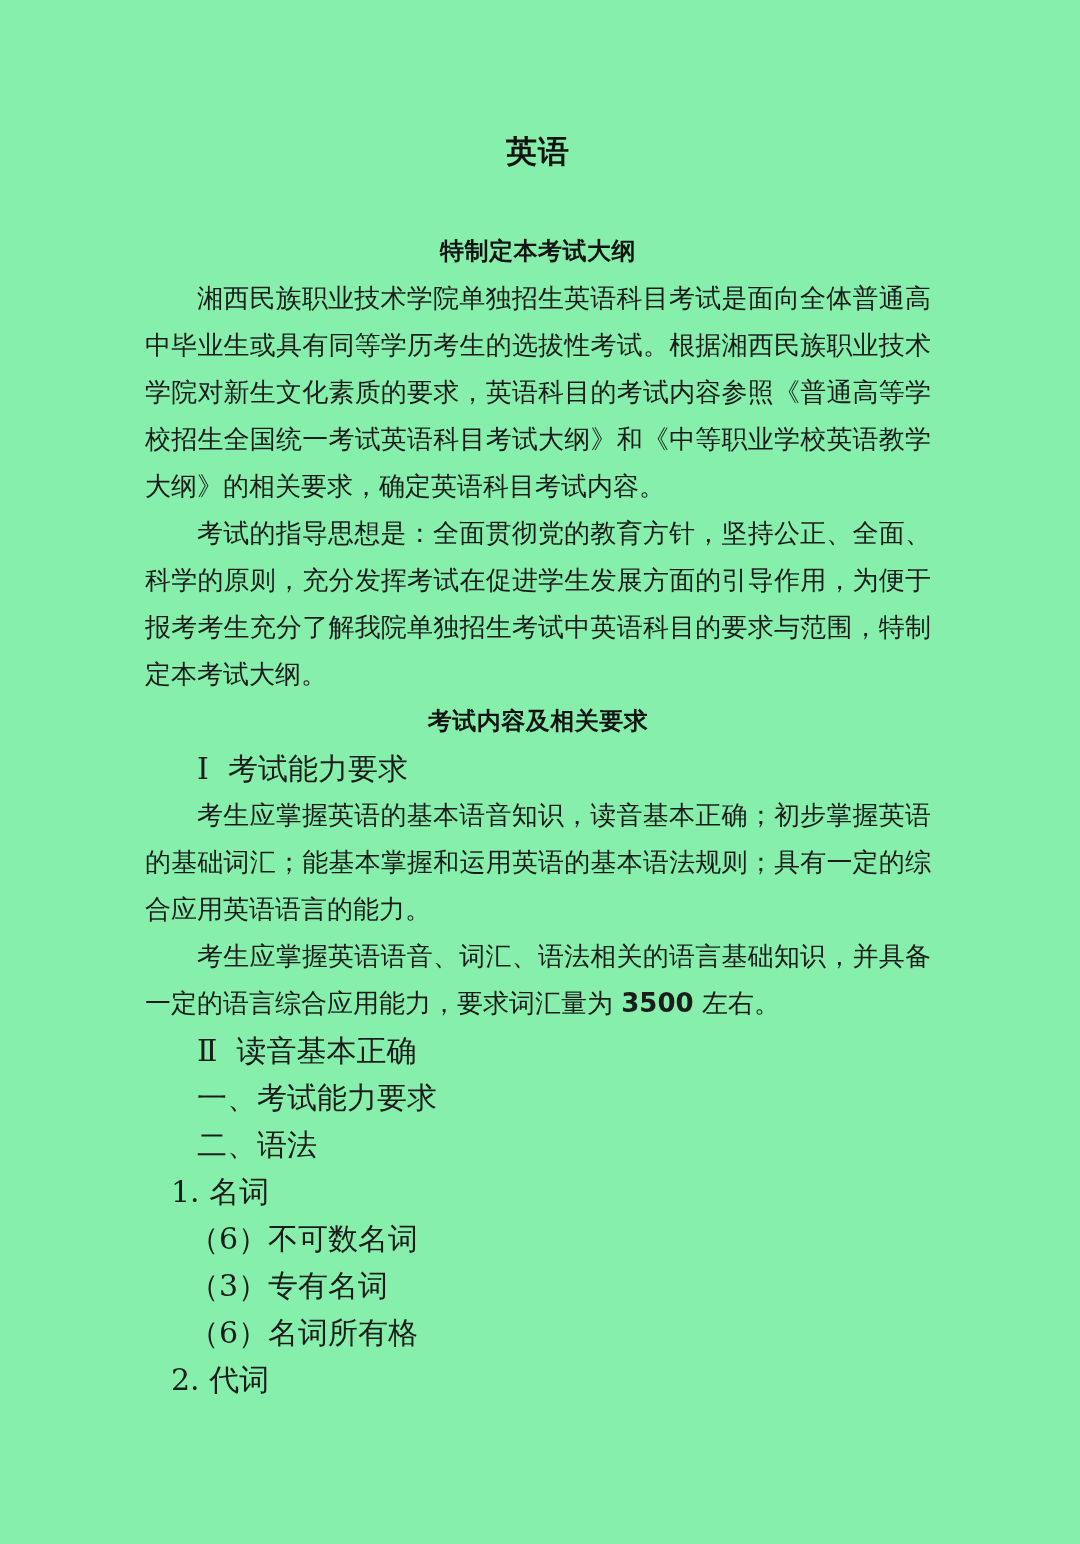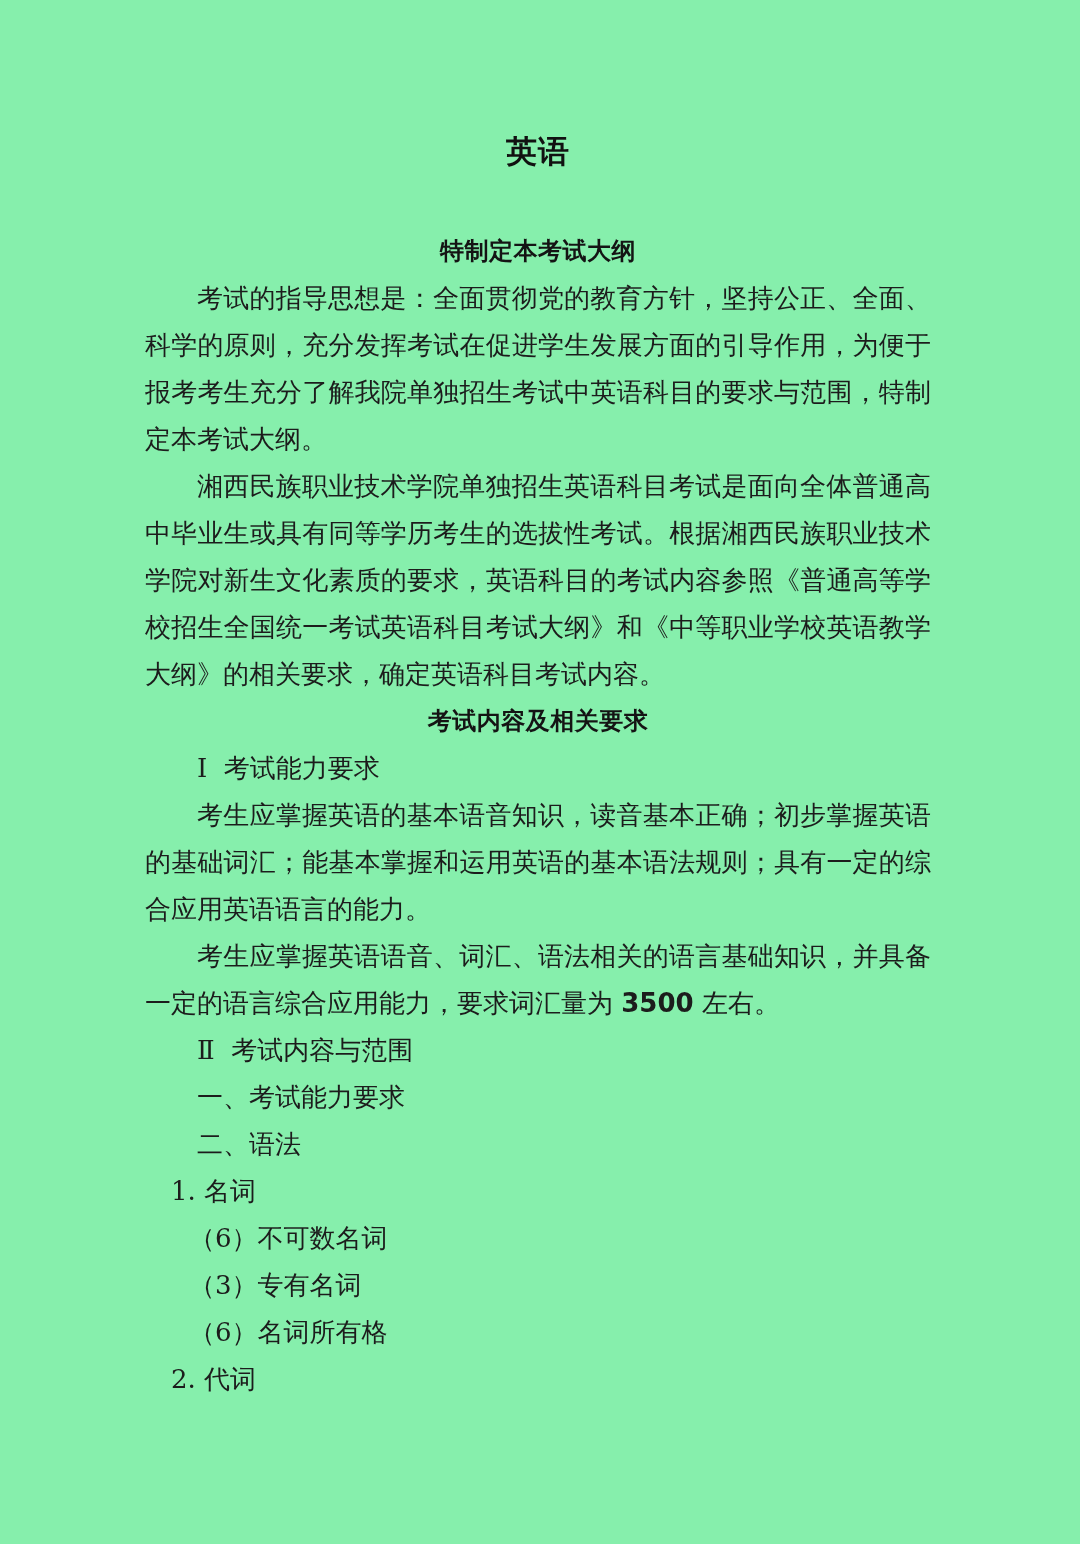--- a/index.html
+++ b/index.html
@@ -66,21 +66,21 @@
   }
   .para.indent-2 {
     text-indent: 52px;
   }
   .para.last-line-left {
     text-align-last: left;
   }
 
   
   .outline {
-    font-size: 26px;
+    font-size: 30px;
     line-height: 47px;
     margin: 0;
     color: #1c1c1c;
     white-space: pre;
     font-family: "DejaVu Serif", "Liberation Serif", serif;
   }
   .lvl-roman  { padding-left: 52px; }
   .lvl-cn     { padding-left: 52px; }
   .lvl-num    { padding-left: 26px; }
   .lvl-paren  { padding-left: 44px; }
@@ -93,33 +93,33 @@
 </head>
 <body>
 
 <div class="page">
   <div class="content">
 
     <h1 class="doc-title">英语</h1>
 
     <h2 class="section-title">特制定本考试大纲</h2>
 
+    <p class="para indent-2">湘西民族职业技术学院单独招生英语科目考试是面向全体普通高中毕业生或具有同等学历考生的选拔性考试。根据湘西民族职业技术学院对新生文化素质的要求，英语科目的考试内容参照《普通高等学校招生全国统一考试英语科目考试大纲》和《中等职业学校英语教学大纲》的相关要求，确定英语科目考试内容。</p>
+
     <p class="para indent-2 last-line-left">考试的指导思想是：全面贯彻党的教育方针，坚持公正、全面、科学的原则，充分发挥考试在促进学生发展方面的引导作用，为便于报考考生充分了解我院单独招生考试中英语科目的要求与范围，特制定本考试大纲。</p>
-
-    <p class="para indent-2">湘西民族职业技术学院单独招生英语科目考试是面向全体普通高中毕业生或具有同等学历考生的选拔性考试。根据湘西民族职业技术学院对新生文化素质的要求，英语科目的考试内容参照《普通高等学校招生全国统一考试英语科目考试大纲》和《中等职业学校英语教学大纲》的相关要求，确定英语科目考试内容。</p>
 
     <h2 class="section-title spaced-top">考试内容及相关要求</h2>
 
     <div class="outline lvl-roman">Ⅰ  考试能力要求</div>
 
     <p class="para indent-2 last-line-left">考生应掌握英语的基本语音知识，读音基本正确；初步掌握英语的基础词汇；能基本掌握和运用英语的基本语法规则；具有一定的综合应用英语语言的能力。</p>
 
     <p class="para indent-2 last-line-left"><span>考生应掌握英语语音、词汇、语法相关的语言基础知识，并具备一定的语言综合应用能力，要求词汇量为 </span><span class="inline-num">3500</span><span> 左右。</span></p>
 
-    <div class="outline lvl-roman">Ⅱ  考试内容与范围</div>
+    <div class="outline lvl-roman">Ⅱ  读音基本正确</div>
 
     <div class="outline lvl-cn">一、考试能力要求</div>
 
 
     <div class="outline lvl-cn">二、语法</div>
 
     <div class="outline lvl-num">1. 名词</div>
 
     <div class="outline lvl-paren">（6）不可数名词</div>
     <div class="outline lvl-paren">（3）专有名词</div>

